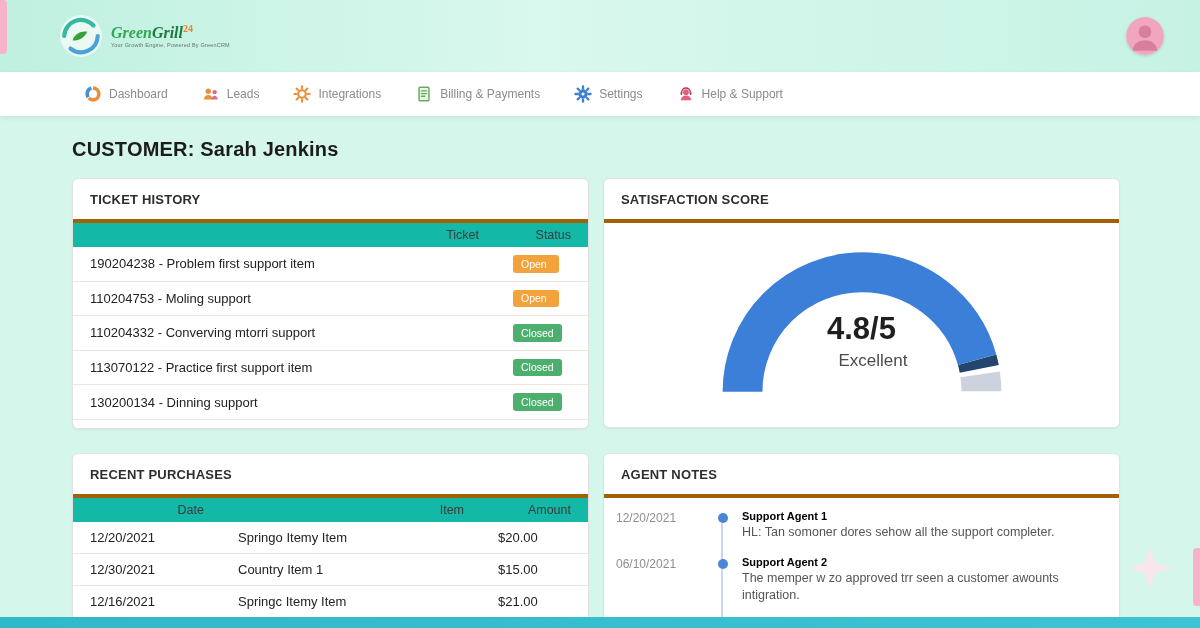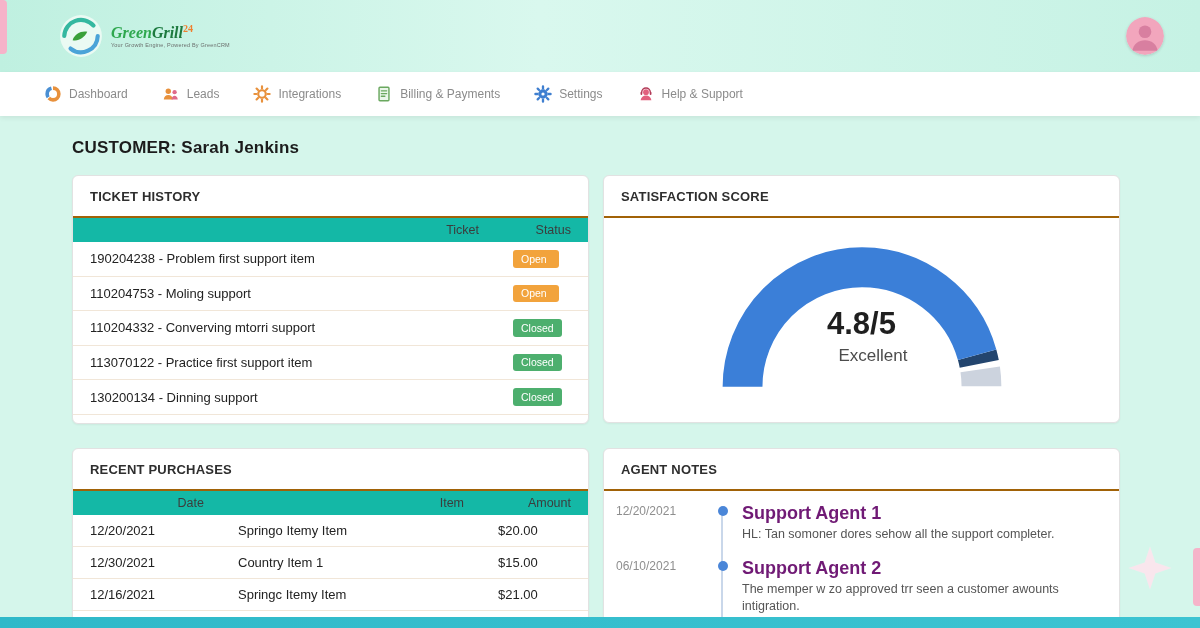--- a/index.html
+++ b/index.html
@@ -22,31 +22,31 @@
   .logo-line { font-family:"Liberation Serif", serif; font-style:italic; font-weight:700; font-size:16px; }
   .logo-green { color:#2fa84f; }
   .logo-grill { color:#1d7a3f; }
   .logo-badge { color:#f07f2e; font-size:10px; font-weight:700; vertical-align:super; font-style:normal; }
   .logo-tagline { font-size:5.5px; color:#6b6f6d; letter-spacing:.2px; margin-top:1px; }
   .avatar { width:38px; height:38px; border-radius:50%; overflow:hidden; cursor:pointer; box-shadow:0 1px 3px rgba(0,0,0,.15); }
   .avatar svg { display:block; width:38px; height:38px; }
 
   
   .navbar { height:44px; background:#ffffff; box-shadow:0 2px 5px rgba(0,0,0,.07); display:flex; align-items:center;
-            gap:34px; padding-left:44px; position:relative; z-index:3; }
+            gap:34px; padding-left:84px; position:relative; z-index:3; }
   .nav-item { display:flex; align-items:center; gap:7px; font-size:12px; color:#8b8b8b; text-decoration:none; cursor:pointer; }
   .nav-item .icon { width:18px; height:18px; display:inline-flex; }
   .nav-item .icon svg { width:18px; height:18px; }
 
   
-  .page-title { margin:22px 14px 17px 72px; font-size:17px; font-weight:700; color:#1c1c1c; letter-spacing:.2px; }
+  .page-title { margin:22px 14px 17px 72px; font-size:20px; font-weight:700; color:#1c1c1c; letter-spacing:.2px; }
   .grid { margin:0 80px 0 72px; display:grid; grid-template-columns:1fr 1fr; column-gap:14px; row-gap:24px; align-items:start; }
 
   .card { background:#fff; border:1px solid #e2e2e2; border-radius:6px; box-shadow:0 1px 2px rgba(0,0,0,.05); overflow:hidden; }
-  .card-title { font-size:13px; font-weight:700; color:#2e2e2e; padding:13px 17px 12px; border-bottom:2px solid #a16207; letter-spacing:.2px; }
+  .card-title { font-size:13px; font-weight:700; color:#2e2e2e; padding:13px 17px 12px; border-bottom:4px solid #a16207; letter-spacing:.2px; }
 
   table { width:100%; border-collapse:collapse; font-size:13px; color:#222; }
   thead th { background:#14b8a6; font-weight:400; font-size:12.5px; color:#3c3c3c; text-align:right; padding:5px 17px; }
   tbody td { padding:8px 17px; border-bottom:1px solid #f1e6d8; }
   .ticket-card tbody tr:last-child td { border-bottom:1px solid #f1e6d8; }
   .ticket-card { padding-bottom:8px; }
   .col-status { width:92px; }
   .col-date { width:148px; }
   .col-item { width:260px; }
 
@@ -61,21 +61,21 @@
   .gauge-text { position:absolute; left:0; right:0; top:88px; text-align:center; }
   .gauge-score { font-size:31px; font-weight:700; color:#1f1f1f; }
   .gauge-label { font-size:17px; color:#4c4c4c; margin-top:4px;margin-left:23px; }
 
   
   .timeline { position:relative; padding:12px 16px 24px 12px; }
   .tl-line { position:absolute; left:117px; top:24px; bottom:0; width:2px; background:#c9d7ea; }
   .entry { display:grid; grid-template-columns:88px 26px 1fr; column-gap:6px; margin-bottom:15px; position:relative; }
   .entry .date { color:#8e8e8e; font-size:12px; padding-top:1px; }
   .entry .dot { width:10px; height:10px; border-radius:50%; background:#4a86d8; margin:3px auto 0; position:relative; z-index:1; }
-  .entry .agent { font-size:18px; font-weight:700; color:#701a75; }
+  .entry .agent { font-size:11px; font-weight:700; color:#000000; }
   .entry .note { font-size:12.5px; color:#555; line-height:1.35; margin-top:2px; max-width:378px; }
 </style>
 </head>
 <body>
 
 <div class="stage">
 
   <div class="pink-left"></div>
   <div class="pink-right"></div>
   <svg class="sparkle" viewBox="0 0 40 40">

